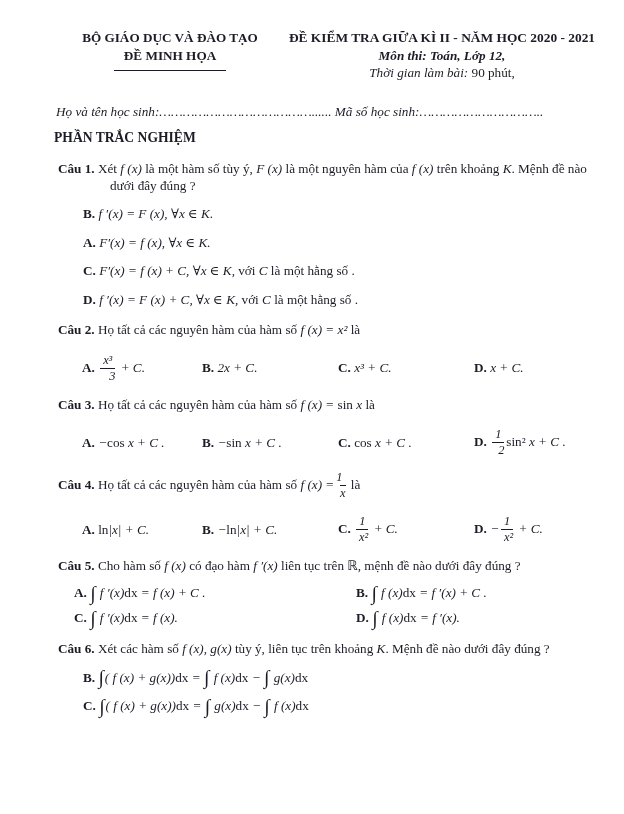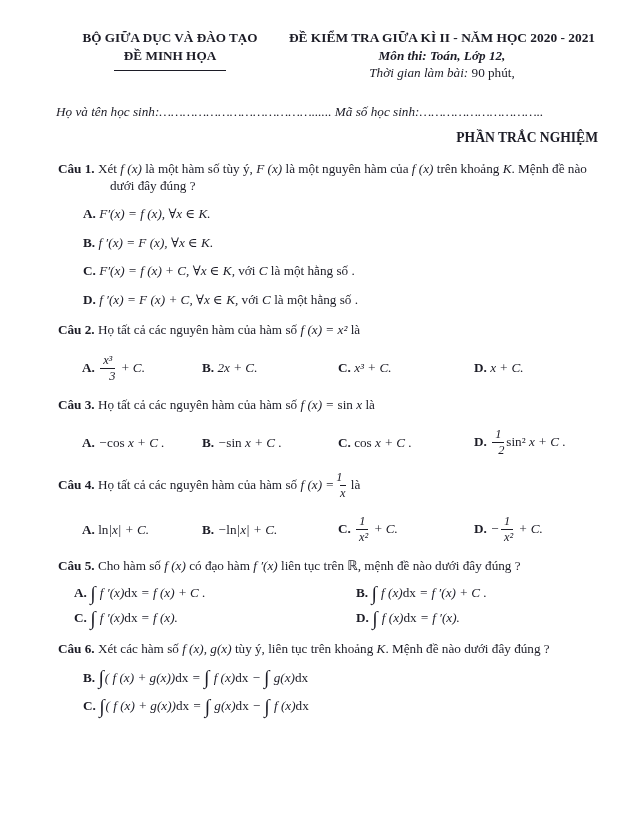--- a/index.html
+++ b/index.html
@@ -20,21 +20,21 @@
   .h-right .title { font-weight:bold; font-size:13.4px; white-space:nowrap; }
   .h-right .subject { font-weight:bold; margin-top:1px;font-style:italic; }
   .h-right .time { font-style:italic; margin-top:1px; }
   .h-right .time .plain { font-style:normal; }
   .h-right .note { font-style:italic; display:inline-block; padding:0 4px 2px; border-bottom:1.3px solid #1c1c26; margin-top:1px; }
 
   
   .student-line { font-style:italic; margin:0 0 10px 2px; white-space:nowrap; }
 
   
-  .section-title { font-weight:bold; font-size:13.6px; margin:0 0 6px 0;text-align:right; }
+  .section-title { font-weight:bold; font-size:13.6px; margin:0 0 6px 0; }
 
   
   .question { margin-top:14px; }
   .q-body { padding-left:56px; text-indent:-52px; }
   .q-label { font-weight:bold; }
   .opt-label { font-weight:bold; }
   .math { font-style:italic; }
   .txt { font-style:normal; }
   .math .int, .int { font-style:italic; font-size:1.5em; line-height:0.8; vertical-align:-0.14em; padding-right:1px; }
 
@@ -47,42 +47,42 @@
   .q-options.layout-row4 { display:grid; grid-template-columns:120px 136px 136px auto; padding-left:28px; margin-top:15px; align-items:center; }
   .q-options.layout-grid2 { display:grid; grid-template-columns:282px auto; padding-left:20px; margin-top:10px; row-gap:9px; align-items:center; }
 </style>
 </head>
 <body>
 
 <div class="page">
 
   <div class="header">
     <div class="h-left">
-      <div class="org">BỘ GIỮA DỤC VÀ ĐÀO TẠO</div>
+      <div class="org">BỘ GIÁO DỤC VÀ ĐÀO TẠO</div>
       <div><span class="docname">ĐỀ MINH HỌA</span></div>
     </div>
     <div class="h-right">
       <div class="title">ĐỀ KIỂM TRA GIỮA KÌ II - NĂM HỌC 2020 - 2021</div>
       <div class="subject">Môn thi: Toán, Lớp 12,</div>
       <div class="time"><span>Thời gian làm bài:</span><span class="plain"> 90 phút,</span></div>
     </div>
   </div>
 
   <div class="student-line">
     <span>Họ và tên học sinh:</span><span>…………………………………......</span><span> Mã số học sinh:</span><span>…………………………..</span>
   </div>
 
   <div class="section-title">PHẦN TRẮC NGHIỆM</div>
 
   <div id="questions">
       <div class="question">
         <div class="q-body"><span class="q-label">Câu 1.</span><span class="txt"> Xét </span><span class="math">f (x)</span><span class="txt"> là một hàm số tùy ý, </span><span class="math">F (x)</span><span class="txt"> là một nguyên hàm của </span><span class="math">f (x)</span><span class="txt"> trên khoảng </span><span class="math">K</span><span class="txt">. Mệnh đề nào dưới đây đúng ?</span></div>
         <div class="q-options layout-stack">
+          <div class="q-option"><span class="opt-label">B. </span><span class="math">f ′(x) = F (x), ∀x ∈ K.</span></div>
           <div class="q-option"><span class="opt-label">A. </span><span class="math">F′(x) = f (x), ∀x ∈ K.</span></div>
-          <div class="q-option"><span class="opt-label">B. </span><span class="math">f ′(x) = F (x), ∀x ∈ K.</span></div>
           <div class="q-option"><span class="opt-label">C. </span><span class="math">F′(x) = f (x) + C, ∀x ∈ K,</span><span class="txt"> với </span><span class="math">C</span><span class="txt"> là một hằng số .</span></div>
           <div class="q-option"><span class="opt-label">D. </span><span class="math">f ′(x) = F (x) + C, ∀x ∈ K,</span><span class="txt"> với </span><span class="math">C</span><span class="txt"> là một hằng số .</span></div>
         </div>
       </div>
       <div class="question">
         <div class="q-body"><span class="q-label">Câu 2.</span><span class="txt"> Họ tất cả các nguyên hàm của hàm số </span><span class="math">f (x) = x²</span><span class="txt"> là</span></div>
         <div class="q-options layout-row4">
           <div class="q-option"><span class="opt-label">A. </span><span class="frac"><span class="num">x³</span><span class="den">3</span></span><span class="math"> + C.</span></div>
           <div class="q-option"><span class="opt-label">B. </span><span class="math">2x + C.</span></div>
           <div class="q-option"><span class="opt-label">C. </span><span class="math">x³ + C.</span></div>

